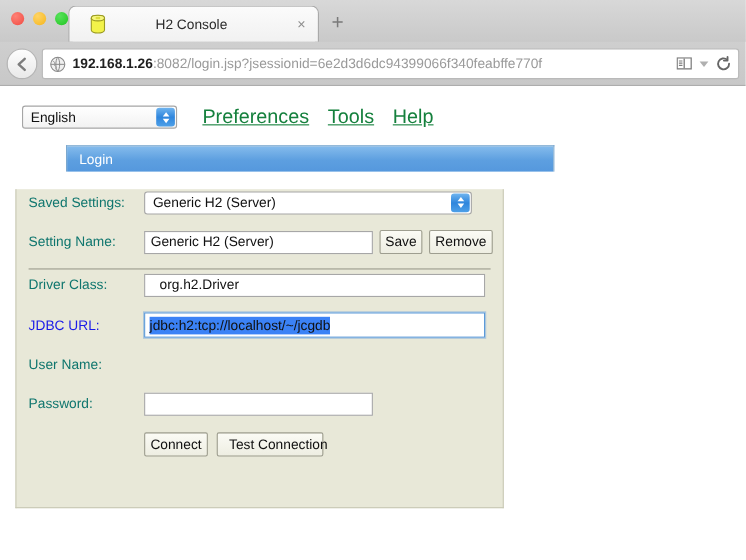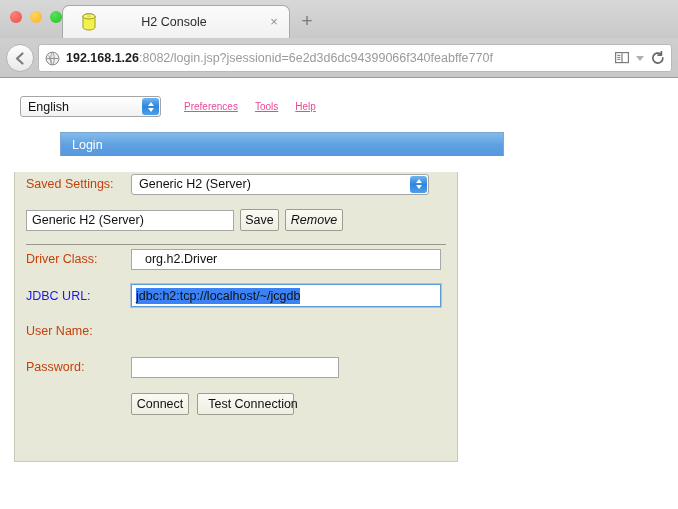--- a/index.html
+++ b/index.html
@@ -85,39 +85,39 @@
   .lang-select .val { font-size: 12.5px; color: #101010; padding-left: 7px; }
   .sel-arrow {
     position: absolute; right: 1px; top: 1px; width: 17px; height: 17px; border-radius: 3px;
     background: linear-gradient(to bottom, #6fb4ef 0%, #2f86dd 50%, #2f86dd 51%, #4ea0e8 100%);
     display: flex; flex-direction: column; align-items: center; justify-content: center; gap: 2px;
   }
   .sel-arrow i { display:block; width:0; height:0; border-left:3.5px solid transparent; border-right:3.5px solid transparent; }
   .sel-arrow i.up { border-bottom: 4px solid #fff; }
   .sel-arrow i.dn { border-top: 4px solid #fff; }
 
-  .tlink { font-size: 10px; color: #ec4899; margin-left: 17px; white-space: nowrap; }
+  .tlink { font-size: 18px; color: #15803d; margin-left: 17px; white-space: nowrap; }
   .tlink:first-of-type { margin-left: 23px; }
 
   .panel { position: absolute; left: 14px; top: 53px; width: 444px; height: 314px; }
   .panel-header {
     height: 24px; width: 100%;
     background: linear-gradient(to bottom, #84bbec 0%, #5d9fe0 55%, #5598dd 100%);
     border: 1px solid #7ba8cf; border-bottom: none;
     display: flex; align-items: center; margin-left: 46px;
   }
   .panel-header span { font-size: 12.5px; color: #ffffff; padding-left: 11px; }
   .panel-body {
     height: 290px; width: 100%;
     background: #e8e8d8;
     border: 1px solid #c9c9b6; border-top: none;
   }
 
   .frow { display: flex; align-items: center; height: 24px; margin-left: 11px; }
-  .flabel { width: 105px; font-size: 12.5px; color: #c2410c; flex: none; }
+  .flabel { width: 105px; font-size: 12.5px; color: #0f766e; flex: none; }
   .flabel.link { color: #1a1ae8; }
 
   .tin {
     height: 21px; border: 1px solid #a7a7a7; background: #ffffff;
     font-size: 12.5px; color: #101010; padding: 0 5px;
     display: flex; align-items: center;
   }
 
   .saved-select {
     position: relative; width: 298px; height: 21px;
@@ -229,23 +229,24 @@
           <div class="saved-select">
             <div class="val">Generic H2 (Server)</div>
             <div class="sel-arrow">
               <i class="up"></i>
                 <i class="dn"></i>
             </div>
           </div>
         </div>
 
         <div class="frow" style="margin-top:12px;">
+          <div class="flabel">Setting Name:</div>
           <div class="tin" style="width:208px;" placeholder="">Generic H2 (Server)</div>
           <div class="btn" style="margin-left:6px; width:39px;">Save</div>
-          <div class="btn" style="margin-left:6px; width:58px;font-style:italic;">Remove</div>
+          <div class="btn" style="margin-left:6px; width:58px;">Remove</div>
         </div>
 
         <div class="divider"></div>
 
         <div class="frow" style="margin-top:2px;">
           <div class="flabel">Driver Class:</div>
           <div class="tin" style="width:310px;padding-left:13px;" placeholder="">org.h2.Driver</div>
         </div>
 
         <div class="frow" style="margin-top:12px; height:25px;">

